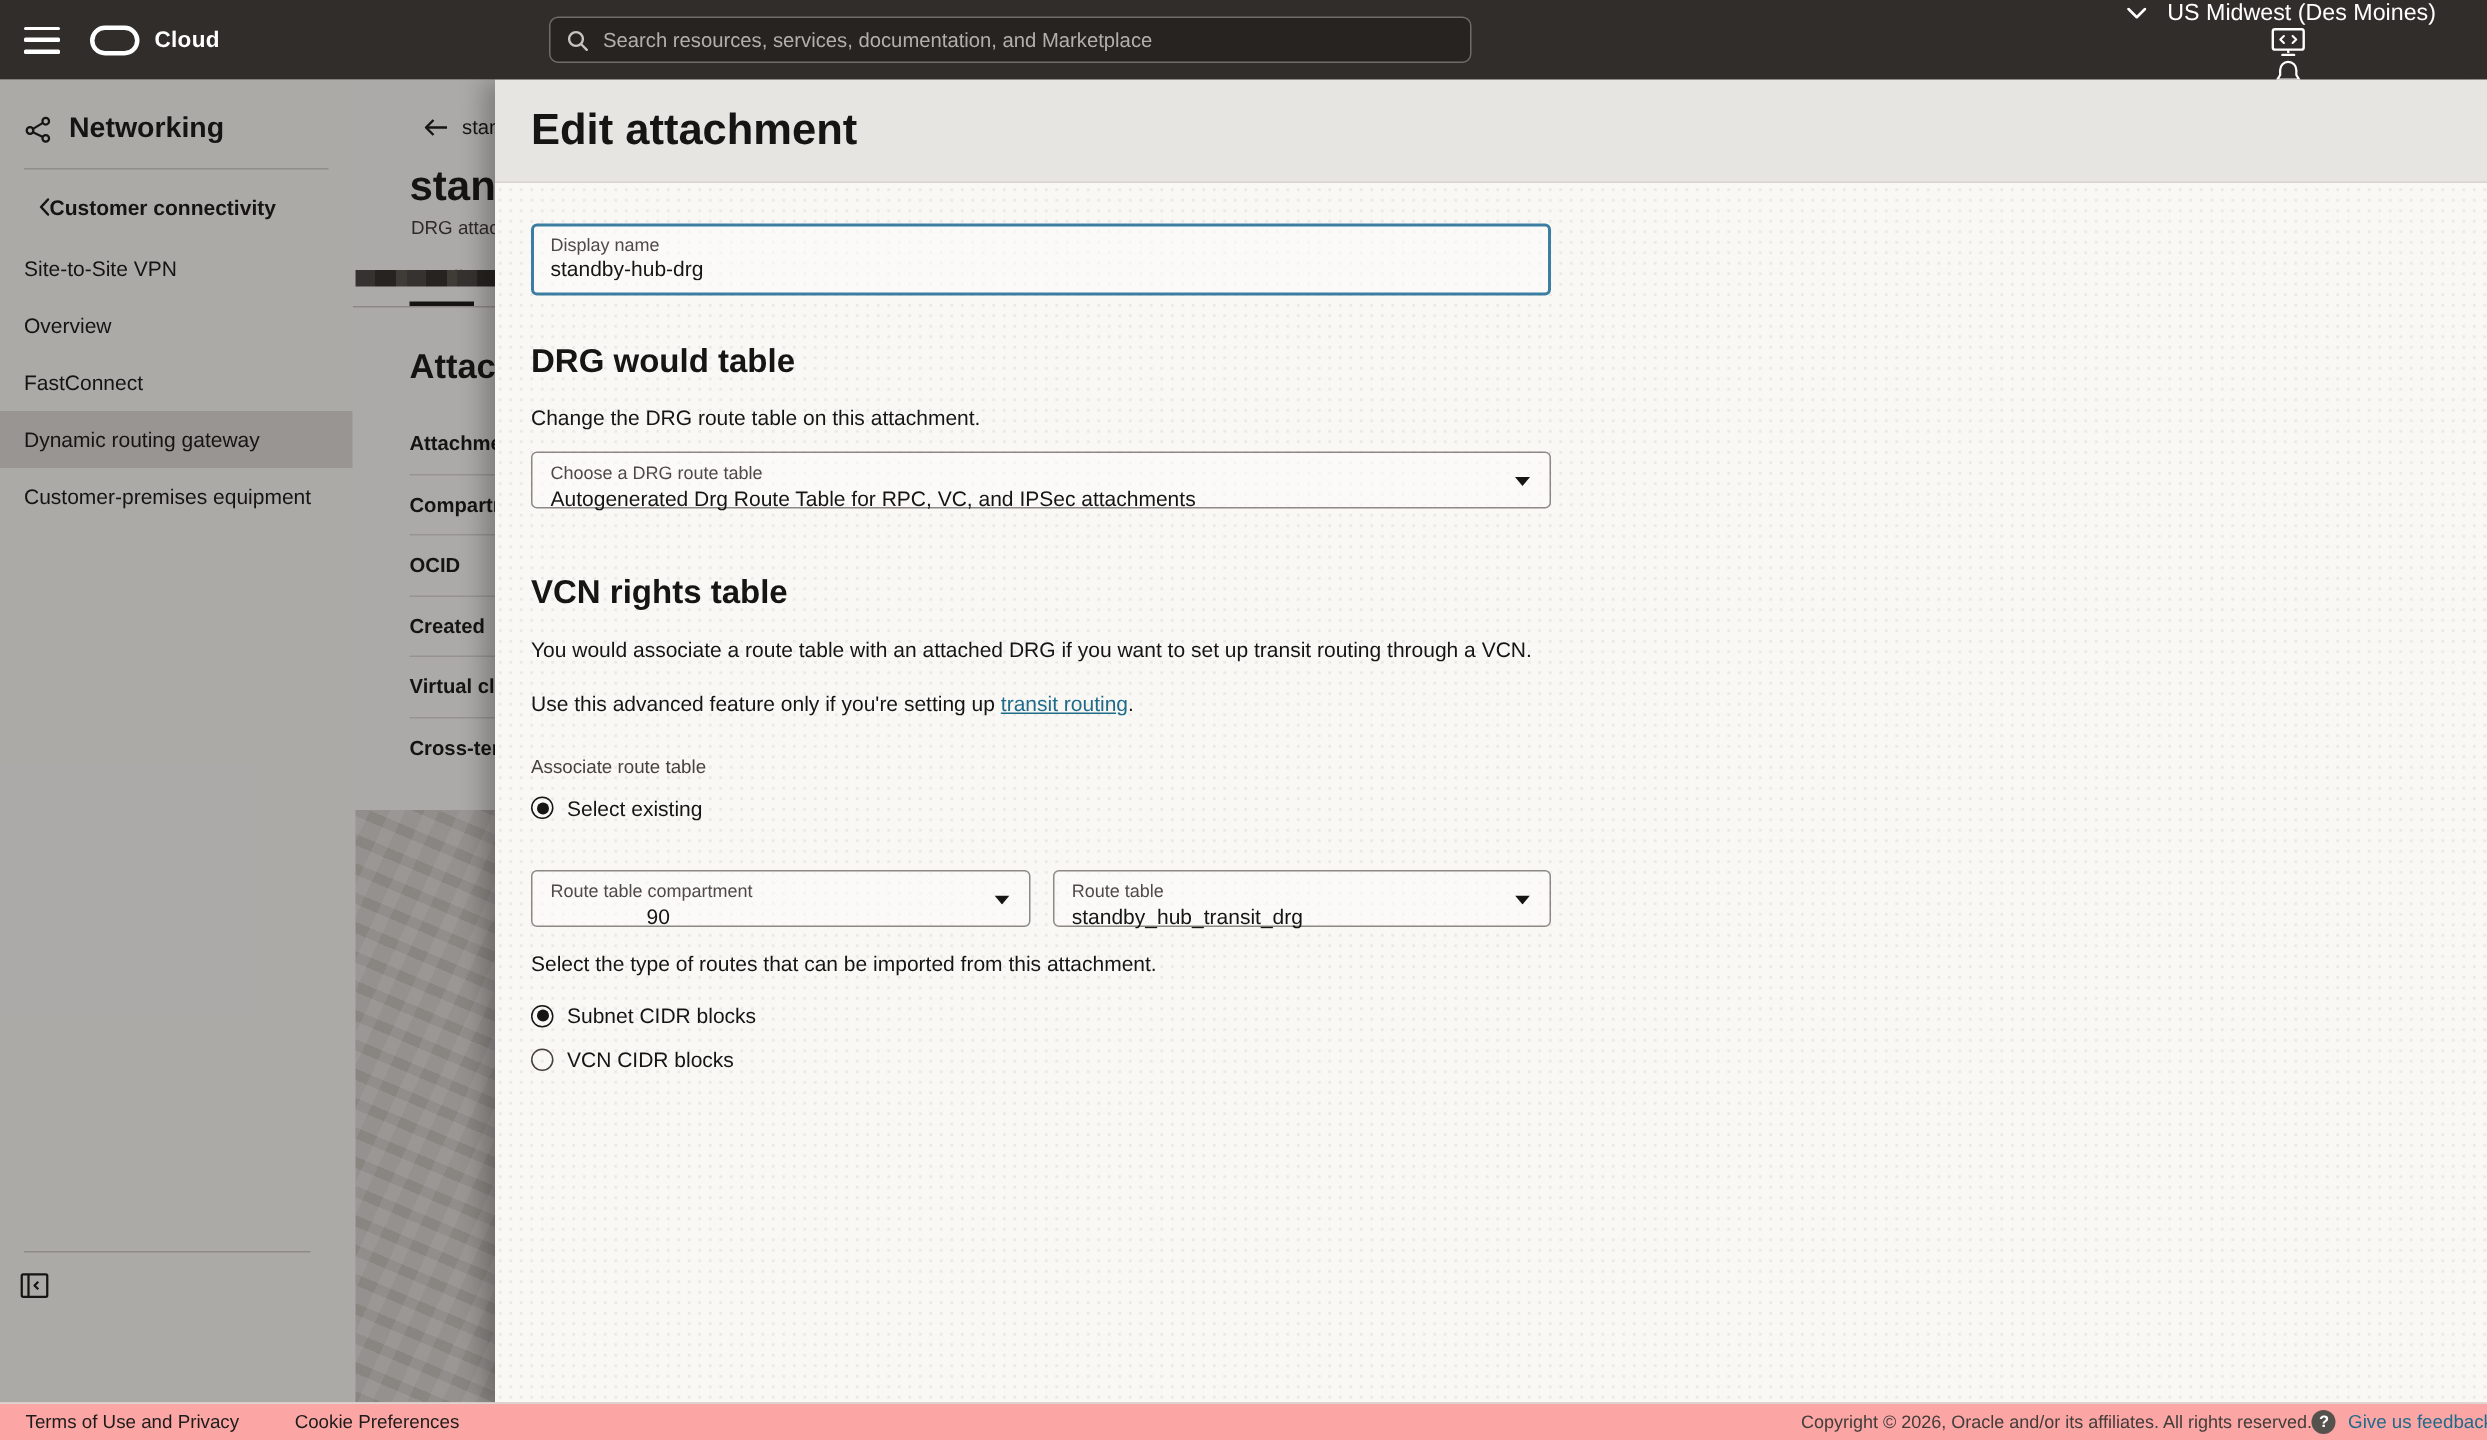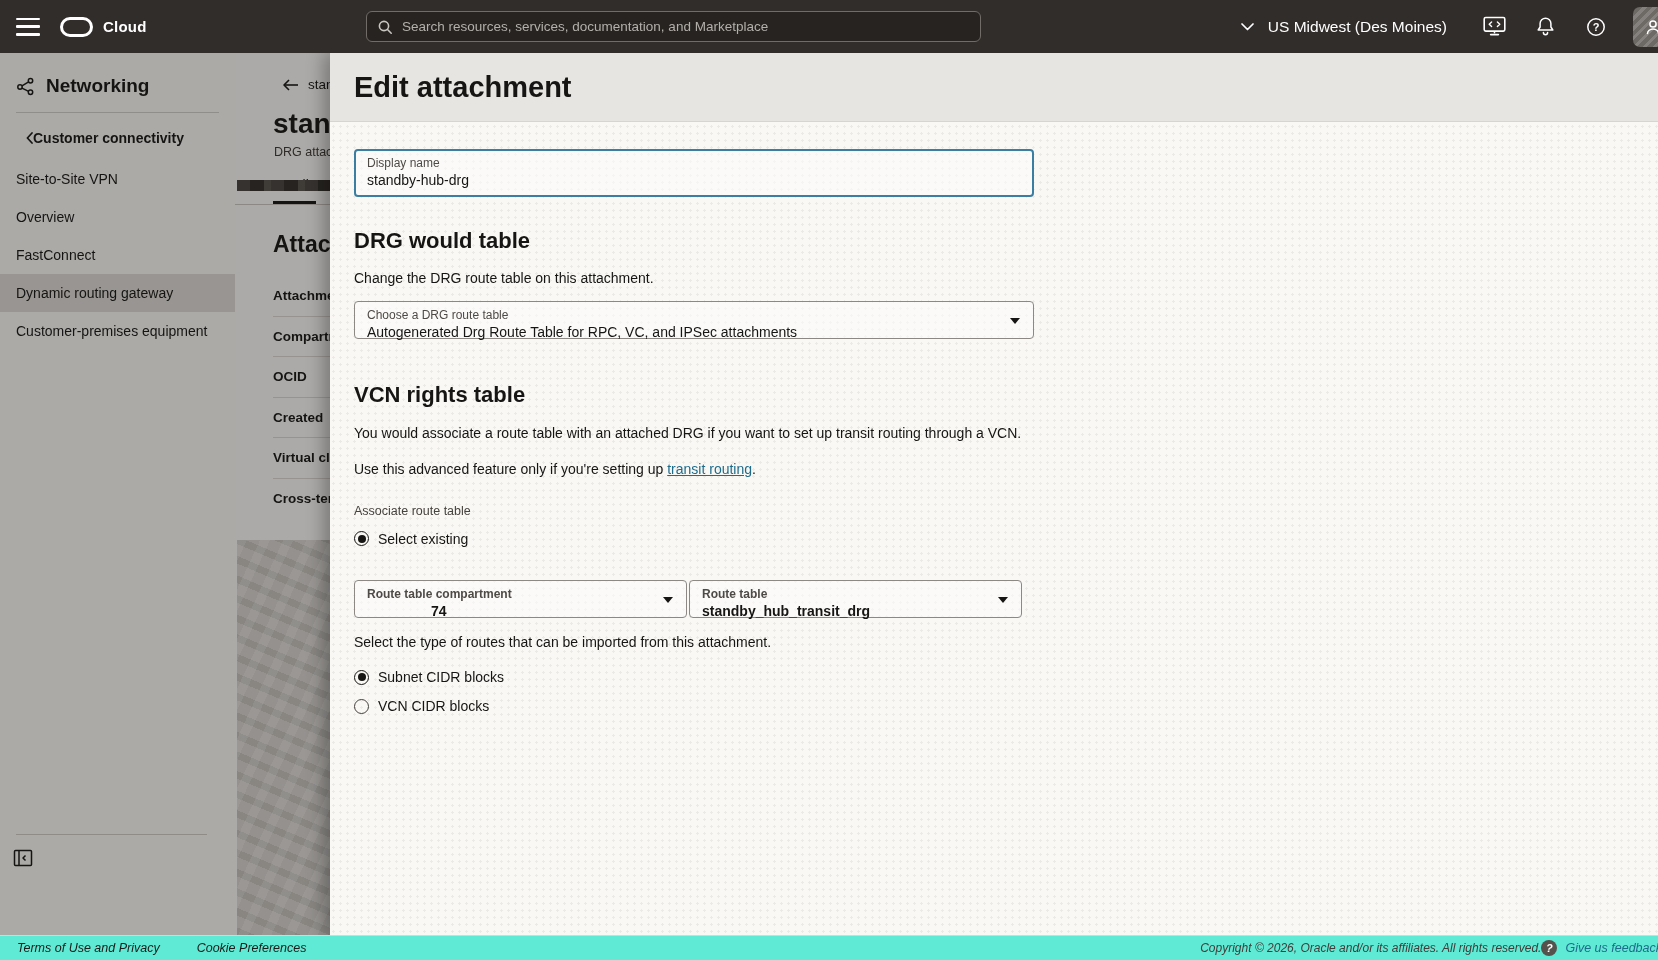--- a/index.html
+++ b/index.html
@@ -9,21 +9,21 @@
   
   .topbar { position:absolute; top:0; left:0; right:0; height:53px; background:#312d2a; display:flex; align-items:center; padding:0 0 0 16px; z-index:40; overflow:hidden; }
   .hamburger { width:24px; height:18px; display:flex; flex-direction:column; justify-content:space-between; cursor:pointer; margin-right:20px; }
   .hamburger span { display:block; height:2.6px; background:#fff; border-radius:1px; }
   .brand { display:flex; align-items:center; gap:10px; }
   .oracle-o { width:33px; height:20px; border:3.6px solid #fff; border-radius:10px; }
   .brand-text { color:#fff; font-size:15px; font-weight:700; letter-spacing:.2px; }
   .searchbox { position:absolute; left:366px; top:11px; width:615px; height:31px; background:#262320; border:1px solid #716c67; border-radius:6px; display:flex; align-items:center; padding:0 10px; }
   .searchbox input { flex:1; background:transparent; border:none; outline:none; color:#e6e3df; font-size:13.5px; font-family:"Liberation Sans",sans-serif; margin-left:9px; }
   .searchbox input::placeholder { color:#b3afab; opacity:1; }
-  .topbar-right { margin-left:auto; display:flex; align-items:center; height:100%; }
+  .topbar-right { margin-left:auto; display:flex; align-items:center; height:100%;flex-direction:column; }
   .region { display:flex; align-items:center; gap:14px; color:#fff; font-size:15.5px; cursor:pointer; margin-right:34px; }
   .tb-icon { display:flex; align-items:center; justify-content:center; width:26px; height:26px; cursor:pointer; }
   .avatar { width:40px; height:40px; border-radius:7px; margin-left:24px; margin-right:-15px; background:#6d6965; background-image:repeating-linear-gradient(135deg, rgba(255,255,255,.16) 0 3px, rgba(0,0,0,0) 3px 7px); display:flex; align-items:center; justify-content:center; flex:none; cursor:pointer; }
 
   
   .sidebar { position:absolute; left:0; top:53px; width:235px; bottom:25px; background:#fbfaf8; z-index:1; }
   .side-title { display:flex; align-items:center; gap:11px; padding:22px 16px 0 16px; }
   .side-title-text { font-size:19px; font-weight:700; }
   .side-divider { border-top:1px solid #d2cfcb; margin:15px 16px 0 16px; }
   .side-back { display:flex; align-items:center; padding:17px 16px 0 26px; font-size:14px; font-weight:700; cursor:pointer; }
@@ -61,39 +61,39 @@
   .field-box { border:1px solid #8c8985; border-radius:4px; padding:6px 12px 7px 12px; position:relative; cursor:pointer; background:rgba(253,252,251,.55); }
   .field-box.focused { border:2px solid #3c7ea1; padding:5px 11px 6px 11px; cursor:text; }
   .field-label { font-size:12px; color:#4e4a46; line-height:1.25; }
   .field-value { font-size:14px; color:#161513; line-height:1.3; white-space:nowrap; overflow:hidden; }
   .field-box input { border:none; outline:none; background:transparent; font-size:14px; color:#161513; width:100%; font-family:"Liberation Sans",sans-serif; padding:0; }
   .caret { position:absolute; right:13px; top:50%; margin-top:-2px; }
 
   .section-heading { font-size:22px; font-weight:700; margin-top:31px; }
   .section-desc { font-size:14px; margin-top:14px; line-height:1.45; }
   .select-box { margin-top:13px; height:38px; }
-  .two-col { display:flex; gap:2px; margin-top:33px;font-weight:bold; }
+  .two-col { display:flex; gap:15px; margin-top:33px; }
   .two-col .field-box { width:333px; height:38px; }
   .indent-val { padding-left:64px; }
 
   .mini-label { font-size:12.5px; color:#46423e; margin-top:25px; }
   .radio-row { display:flex; align-items:center; gap:9px; margin-top:13px; cursor:pointer; width:max-content; }
   .radio { width:15px; height:15px; border-radius:50%; position:relative; flex:none; }
   .radio.sel { border:1.5px solid #161513; }
   .radio.sel::after { content:""; position:absolute; inset:2.5px; border-radius:50%; background:#161513; }
   .radio.unsel { border:1.5px solid #454publ13; border:1.5px solid #45413d; }
   .radio-label { font-size:14px; }
   .link { color:#1f6b8a; text-decoration:underline; cursor:pointer; }
 
   .panel-footer { position:absolute; left:0; right:0; bottom:0; height:68px; border-top:1px solid #d6d3cf; display:flex; align-items:center; justify-content:flex-end; gap:26px; padding-right:20px; }
   .btn-cancel { background:transparent; border:none; font-size:14px; font-weight:700; color:#161513; cursor:pointer; font-family:"Liberation Sans",sans-serif; }
   .btn-save { background:#322e2a; color:#fff; border:none; border-radius:4px; font-size:14px; font-weight:700; padding:10px 14px; cursor:pointer; font-family:"Liberation Sans",sans-serif; }
 
   
-  .footbar { position:absolute; left:0; right:0; bottom:0; height:25px; background:#5eead4; border-top:1px solid #d8d6d2; display:flex; align-items:center; font-size:12.5px; padding:0 0 0 17px; z-index:40; overflow:hidden;font-style:italic; }
+  .footbar { position:absolute; left:0; right:0; bottom:0; height:25px; background:#fca5a5; border-top:1px solid #d8d6d2; display:flex; align-items:center; font-size:12.5px; padding:0 0 0 17px; z-index:40; overflow:hidden; }
   .footbar .flinks { display:flex; gap:37px; }
   .footbar .flink { color:#1d1c1a; cursor:pointer; white-space:nowrap; }
   .footbar .fcopy { flex:1; text-align:right; color:#403d3a; font-size:12px; white-space:nowrap; }
   .footbar .fright { display:flex; align-items:center; gap:8px; margin-right:-4px; }
   .qbadge { width:16px; height:16px; border-radius:50%; background:#55514d; color:#fff; font-size:11px; font-weight:700; display:flex; align-items:center; justify-content:center; flex:none; }
   .feedback { color:#1f6b8a; white-space:nowrap; cursor:pointer; }
 </style>
 </head>
 <body>
 
@@ -247,21 +247,21 @@
 
       <div class="mini-label">Associate route table</div>
       <div class="radio-row">
         <span class="radio sel"></span>
         <span class="radio-label">Select existing</span>
       </div>
 
       <div class="two-col">
         <div class="field-box">
           <div class="field-label">Route table compartment</div>
-          <div class="field-value indent-val">74</div>
+          <div class="field-value indent-val">90</div>
           <svg class="caret" width="10" height="6" viewBox="0 0 10 6">
               <polygon points="0,0 10,0 5,6" fill="#161513"></polygon>
             </svg>
         </div>
         <div class="field-box">
           <div class="field-label">Route table</div>
           <div class="field-value">standby_hub_transit_drg</div>
           <svg class="caret" width="10" height="6" viewBox="0 0 10 6">
               <polygon points="0,0 10,0 5,6" fill="#161513"></polygon>
             </svg>

